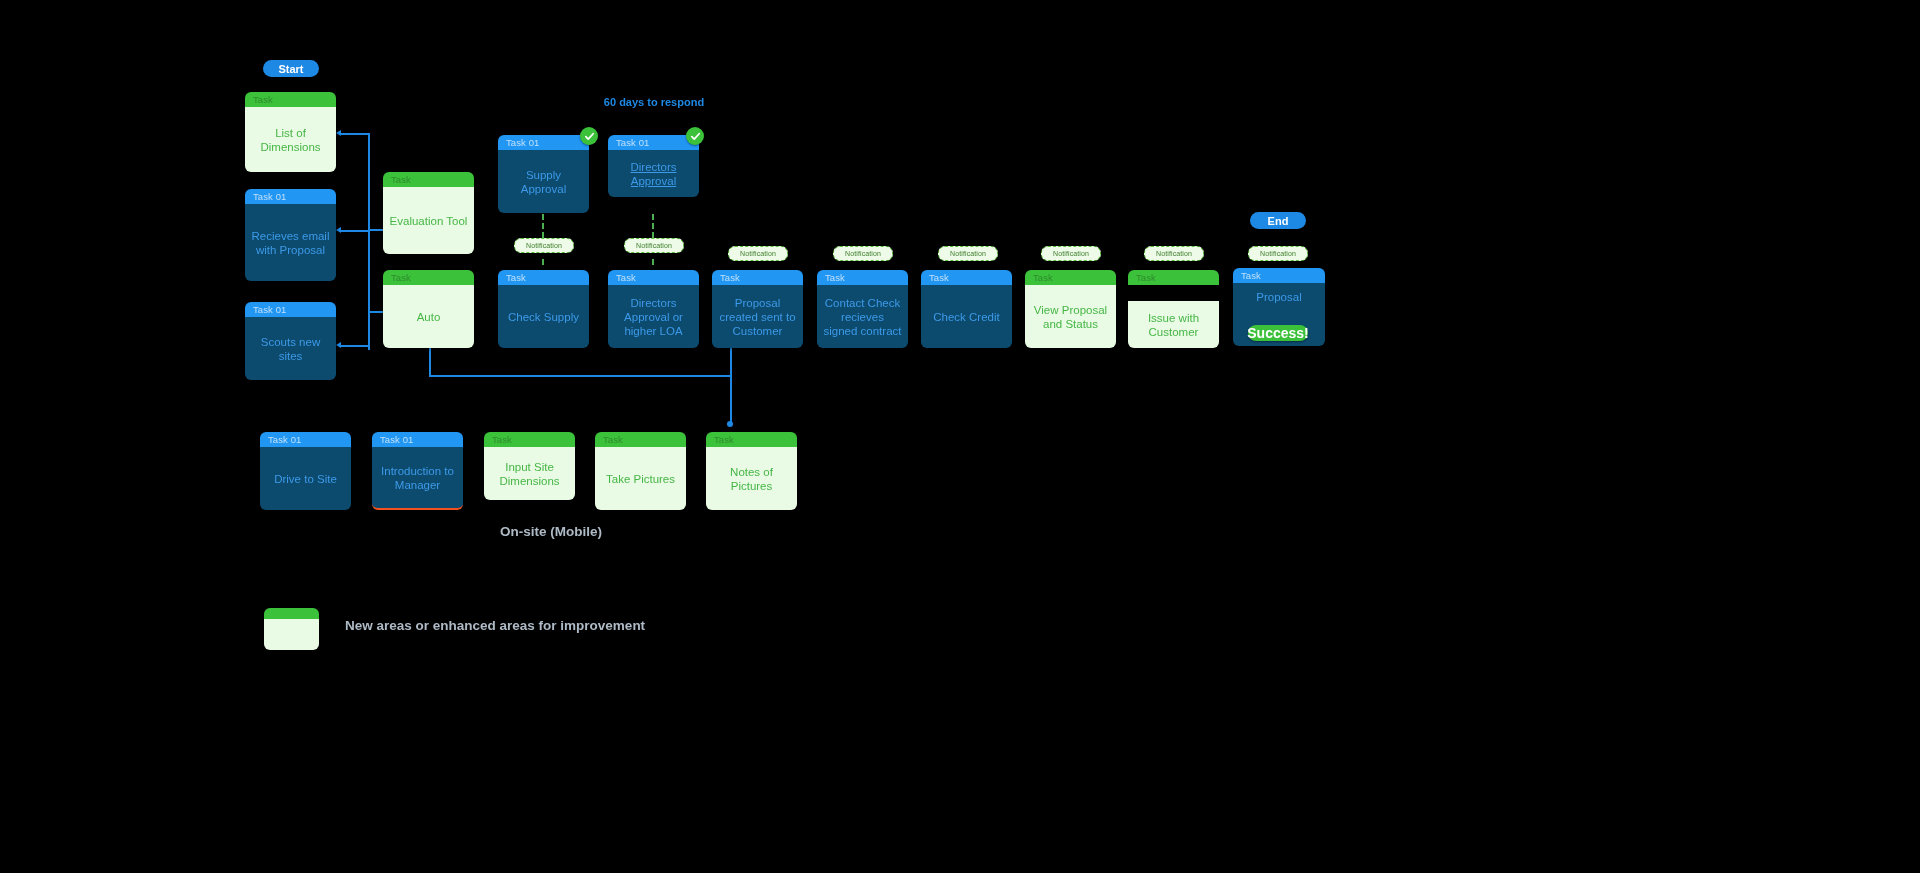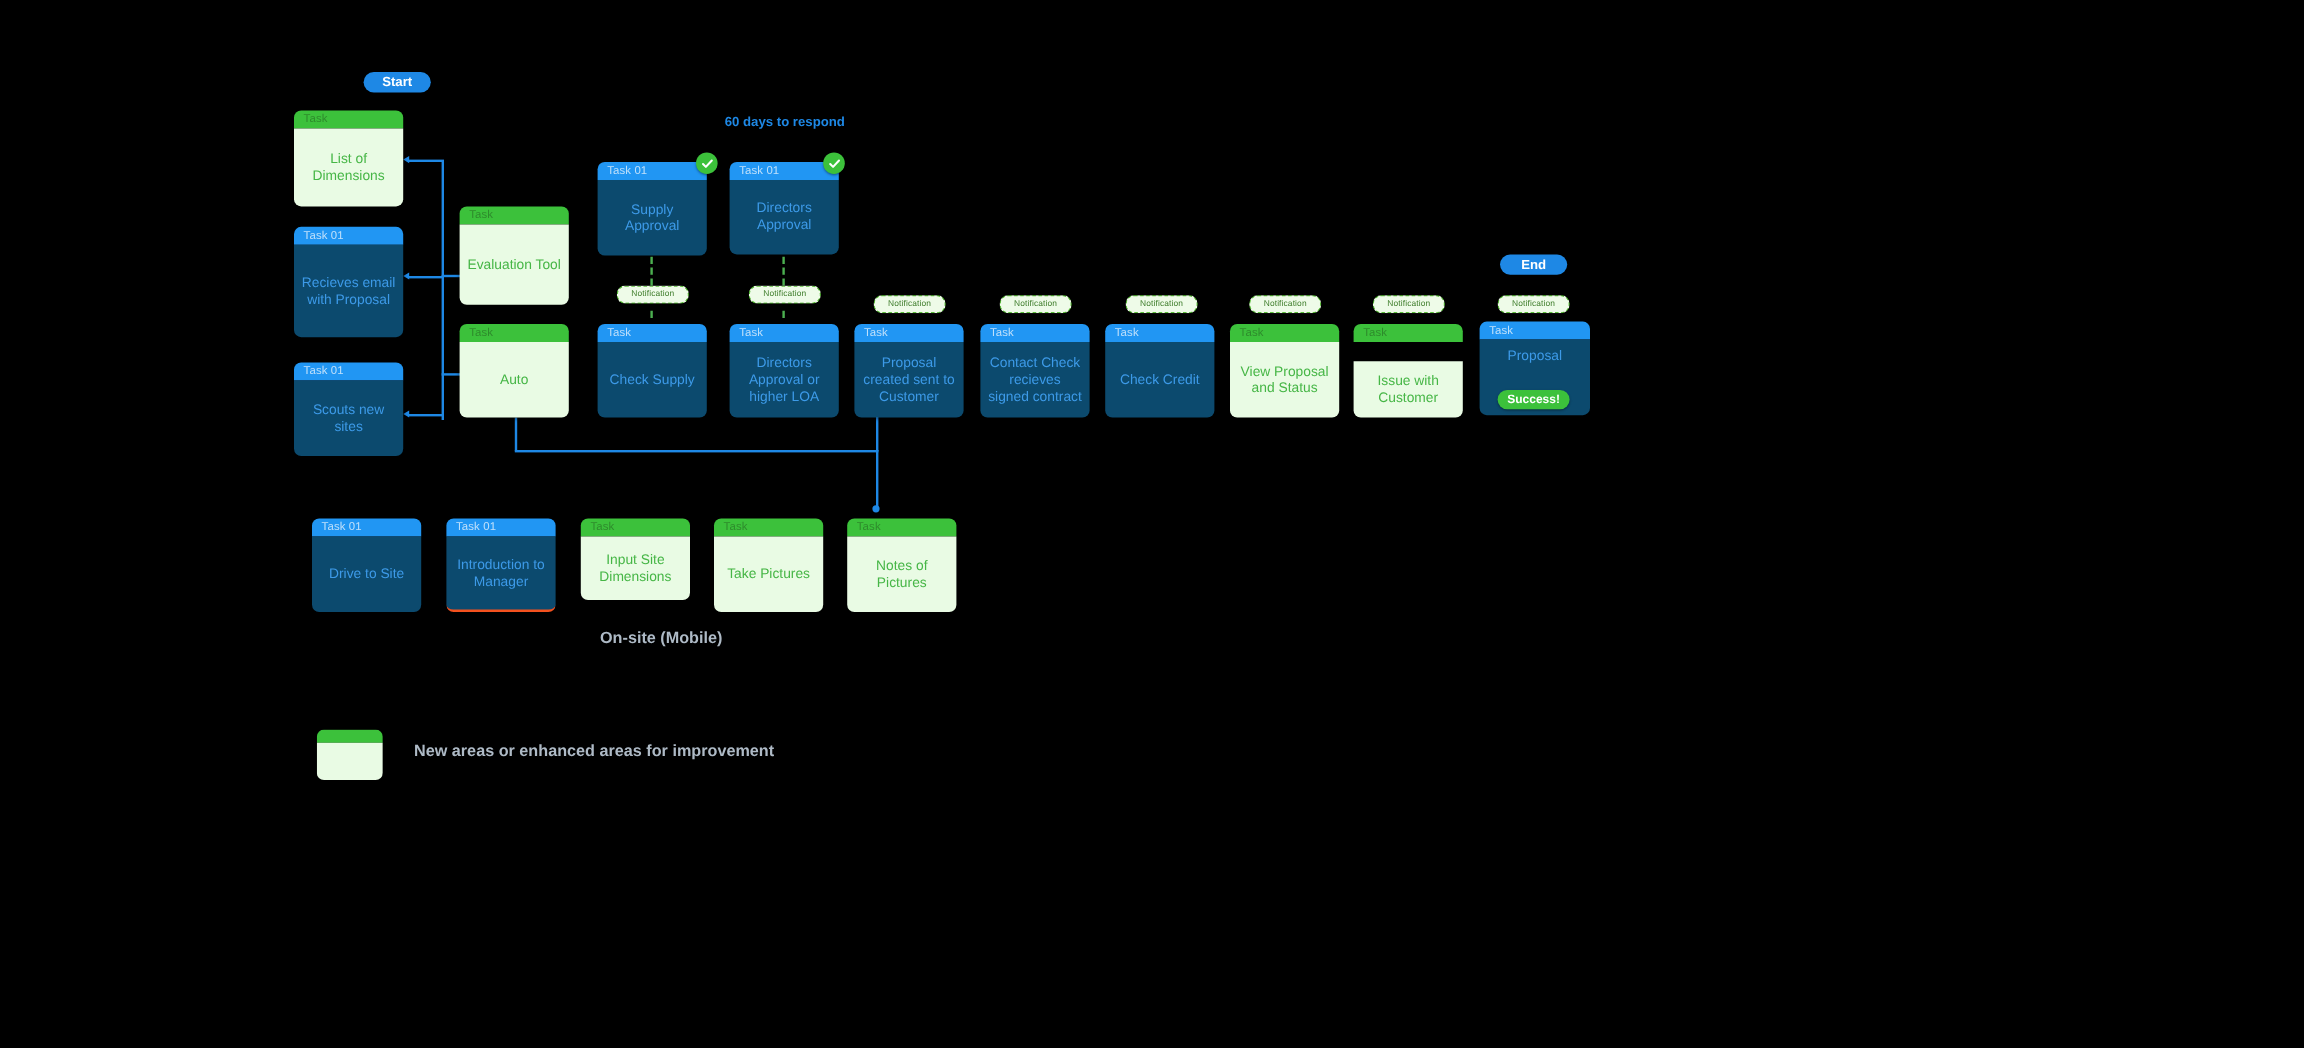--- a/index.html
+++ b/index.html
@@ -24,21 +24,21 @@
   .card.green .body{background:#e9fbe4;color:#46b646;}
   
   .card.redbottom .body{border-bottom:2px solid #f4511e;border-radius:0 0 6px 6px;}
 
   
   .pill{position:absolute;border-radius:11px;display:flex;align-items:center;
         justify-content:center;font-size:11px;font-weight:bold;}
   .pill.start,.pill.end{background:#1e88e5;color:#fff;height:17px;width:56px;
         box-shadow:0 1px 2px rgba(0,0,0,.5);}
   .pill.success{background:#3cc13b;color:#fff;height:16px;
-        font-size:10px;box-shadow:0 1px 2px rgba(0,0,0,.4);}
+        font-size:14px;box-shadow:0 1px 2px rgba(0,0,0,.4);}
 
   
   .notif{position:absolute;height:13px;border:1.6px dashed #5bbf3a;border-radius:7px;
          background:#eefbe8;color:#3d7c2a;font-size:7px;display:flex;
          align-items:center;justify-content:center;letter-spacing:.1px;}
 
   
   .check{position:absolute;width:18px;height:18px;border-radius:50%;
          background:#3cc13b;display:flex;align-items:center;justify-content:center;
          box-shadow:0 1px 2px rgba(0,0,0,.4);}
@@ -64,21 +64,21 @@
   .swatch{position:absolute;width:55px;height:42px;border-radius:6px;overflow:hidden;
           box-shadow:0 1px 3px rgba(0,0,0,.45);}
   .swatch .top{height:11px;background:#3cc13b;}
   .swatch .bot{height:31px;background:#e9fbe4;}
 </style>
 </head>
 <body>
 
 <div id="canvas">
 
-  <div class="pill start" style="left:263px;top:60px;margin-left:40px;">Start</div>
+  <div class="pill start" style="left:263px;top:60px;">Start</div>
 
   <div class="pill end" style="left:1250px;top:212px;">End</div>
 
   <div class="conn vline" style="left:368px;top:134px;height:216px;"></div>
   <div class="conn hline" style="left:340px;top:133px;width:30px;"></div>
   <div class="arrow-l" style="left:336px;top:130px;"></div>
   <div class="conn hline" style="left:340px;top:230px;width:30px;"></div>
   <div class="arrow-l" style="left:336px;top:227px;"></div>
   <div class="conn hline" style="left:340px;top:345px;width:30px;"></div>
   <div class="arrow-l" style="left:336px;top:342px;"></div>
@@ -123,21 +123,21 @@
   <div class="check" style="left:580px;top:127px;">
     <svg width="11" height="11" viewBox="0 0 12 12">
         <path d="M2 6.2 L4.6 8.8 L10 3" stroke="#fff" stroke-width="1.9" fill="none" stroke-linecap="round" stroke-linejoin="round"></path>
       </svg>
   </div>
 
   <div class="lbl days" style="left:594px;top:96px;">60 days to respond</div>
 
   <div class="card blue" style="left:608px;top:135px;width:91px;height:78px;">
     <div class="hdr">Task 01</div>
-    <div class="body" style="height:62px;">Directors Approval</div>
+    <div class="body" style="height:47px;text-decoration:underline;">Directors Approval</div>
   </div>
   <div class="check" style="left:686px;top:127px;">
     <svg width="11" height="11" viewBox="0 0 12 12">
         <path d="M2 6.2 L4.6 8.8 L10 3" stroke="#fff" stroke-width="1.9" fill="none" stroke-linecap="round" stroke-linejoin="round"></path>
       </svg>
   </div>
 
   <div class="dash" style="left:542px;top:214px;height:33px;"></div>
   <div class="dash" style="left:542px;top:259px;height:17px;"></div>
   <div class="dash" style="left:652px;top:214px;height:33px;"></div>

